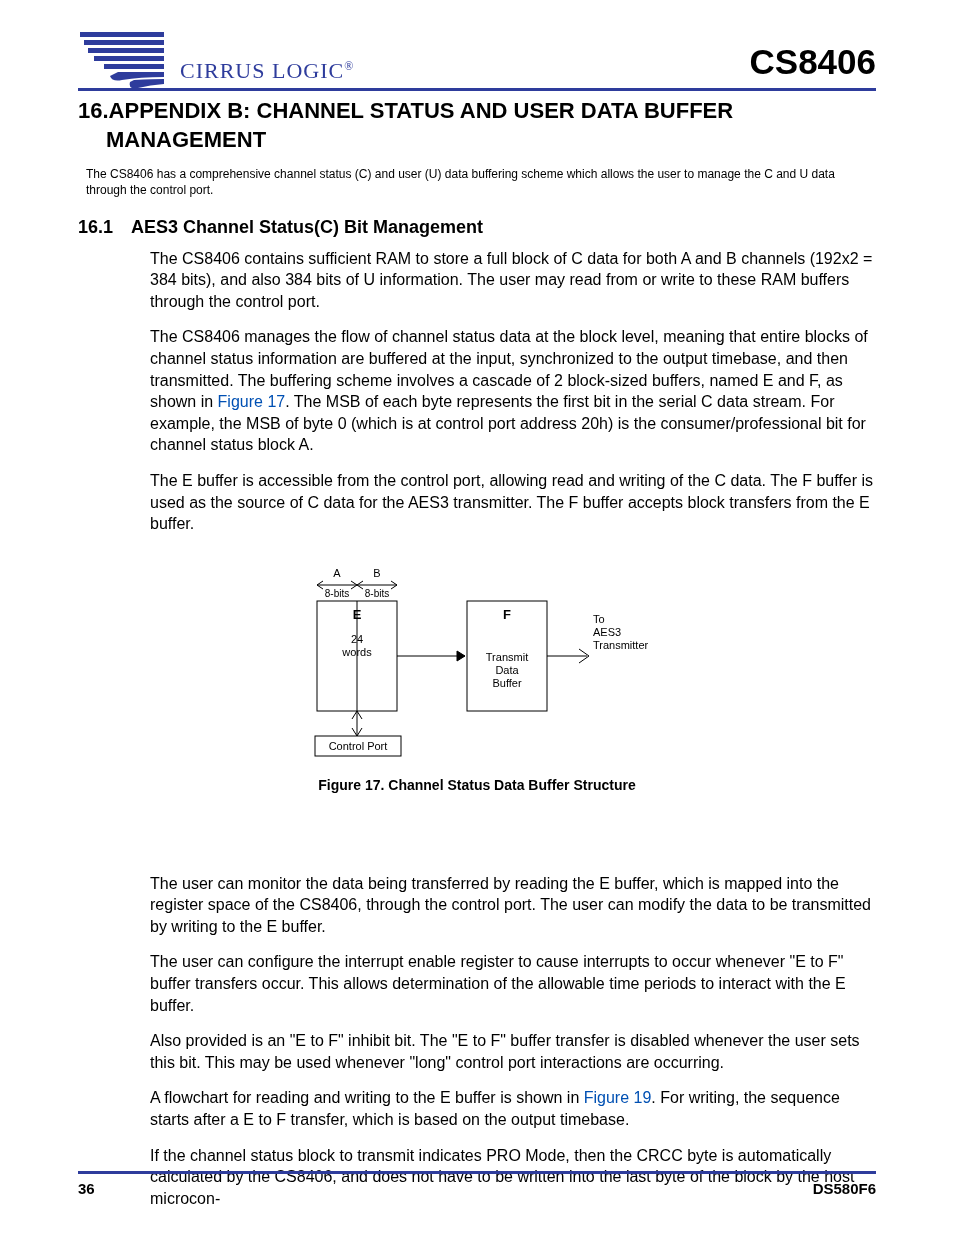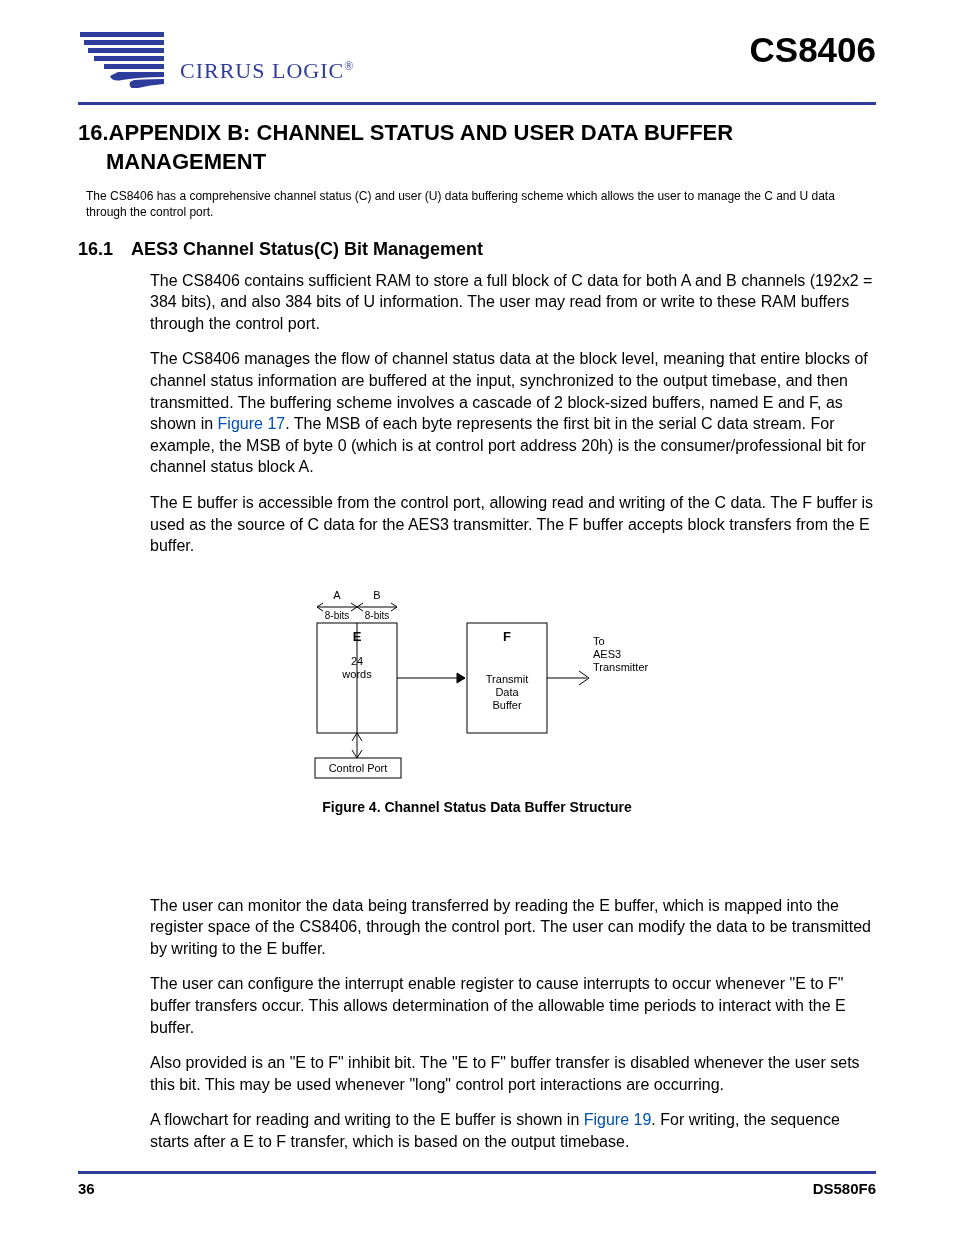--- a/index.html
+++ b/index.html
@@ -15,23 +15,24 @@
   }
   .page {
     position: absolute;
     left: 78px;
     right: 78px;
     top: 30px;
     bottom: 40px;
   }
   .header {
     display: flex;
+    align-items: flex-end;
     justify-content: space-between;
     border-bottom: 3px solid #2e3c9c;
-    padding-bottom: 14px;
+    padding-bottom: 0;
   }
   .logo {
     display: flex;
     align-items: flex-end;
     gap: 6px;
   }
   .logo-text {
     font-family: "Times New Roman", serif;
     font-weight: normal;
     letter-spacing: 1px;
@@ -46,21 +47,21 @@
   }
   .doc-id {
     font-family: Arial, Helvetica, sans-serif;
     font-weight: bold;
     font-size: 35px;
     padding-bottom: 6px;
   }
   h1.section {
     font-size: 22px;
     font-weight: bold;
-    margin: 14px 0 12px 0;
+    margin: 6px 0 12px 0;
     line-height: 1.3;
   }
   h1.section .num { display:inline-block; }
   h1.section .title { display:inline; }
   h1.section .indent-line { display:block; margin-left:28px;}
   .intro {
     font-size: 12px;
     line-height: 1.35;
     margin: 10px 0 18px 8px;
   }
@@ -188,28 +189,29 @@
         <text x="210" y="58" font-size="13" font-weight="bold" text-anchor="middle">F</text>
         <text x="210" y="100" font-size="11" text-anchor="middle">Transmit</text>
         <text x="210" y="113" font-size="11" text-anchor="middle">Data</text>
         <text x="210" y="126" font-size="11" text-anchor="middle">Buffer</text>
         <text x="296" y="62" font-size="11">To</text>
         <text x="296" y="75" font-size="11">AES3</text>
         <text x="296" y="88" font-size="11">Transmitter</text>
         <text x="61" y="189" font-size="11" text-anchor="middle">Control Port</text>
       </g>
     </svg>
-    <div class="figure-caption">Figure 4.  Channel Status Data Buffer Structure</div>
+    <div class="figure-caption">Figure 17.  Channel Status Data Buffer Structure</div>
   </div>
 
   <div class="body-indent" id="bottom-paras" style="margin-top:80px;">
       <p>The user can monitor the data being transferred by reading the E buffer, which is mapped into the register space of the CS8406, through the control port. The user can modify the data to be transmitted by writing to the E buffer.</p>
       <p>The user can configure the interrupt enable register to cause interrupts to occur whenever "E to F" buffer transfers occur. This allows determination of the allowable time periods to interact with the E buffer.</p>
       <p>Also provided is an "E to F" inhibit bit. The "E to F" buffer transfer is disabled whenever the user sets this bit. This may be used whenever "long" control port interactions are occurring.</p>
       <p>A flowchart for reading and writing to the E buffer is shown in <a class="figref">Figure 19</a>. For writing, the sequence starts after a E to F transfer, which is based on the output timebase.</p>
+      <p>If the channel status block to transmit indicates PRO Mode, then the CRCC byte is automatically calculated by the CS8406, and does not have to be written into the last byte of the block by the host microcon-</p>
     </div>
 
 </div>
 
 <div class="footer">
   <span class="left">36</span>
   <span class="right">DS580F6</span>
 </div>
 
 </body></html>

